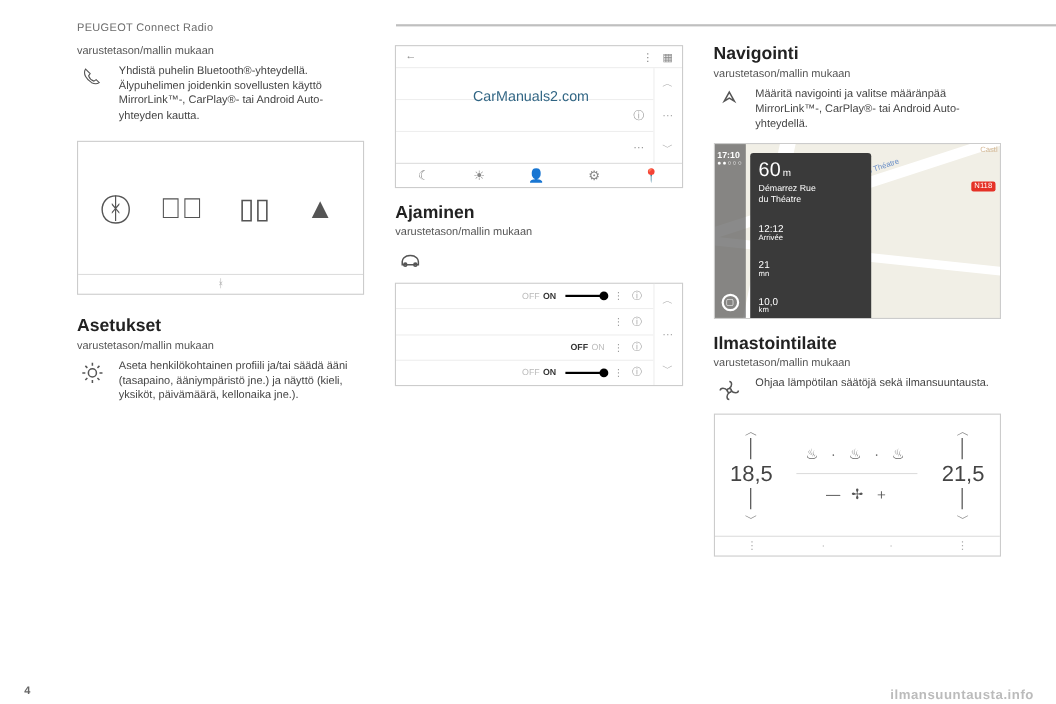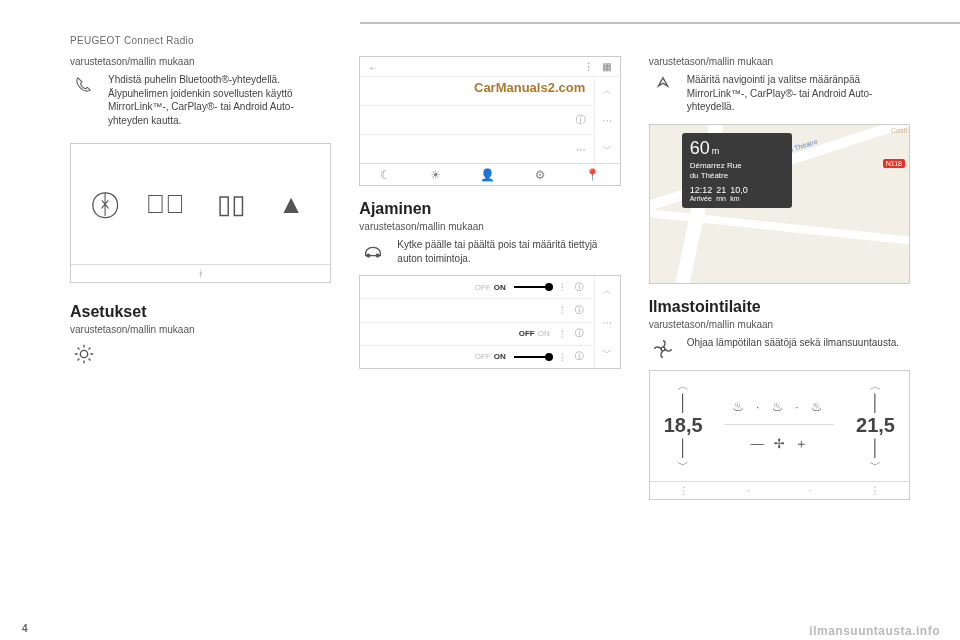--- a/index.html
+++ b/index.html
@@ -1,17 +1,17 @@
 <!DOCTYPE html>
 <html><head>
 <meta charset="utf-8">
 <style>
   * { box-sizing: border-box; margin: 0; padding: 0; }
   html, body { width: 960px; height: 640px; font-family: Arial, Helvetica, sans-serif; background: #fff; color: #333; }
-  .page { position: relative; width: 960px; height: 640px; padding: 35px 50px 18px 70px; }
+  .page { position: relative; width: 960px; height: 640px; padding: 20px 50px 18px 70px; }
   .pagenum { position: absolute; left: 22px; bottom: 6px; font-size: 10px; font-weight: bold; color: #666; }
   .header { font-size: 10px; color: #6b6b6b; letter-spacing: .3px; margin-bottom: 10px; }
   .header-rule { position:absolute; top:22px; left:360px; right:0; height:2px; background:#bfbfbf; }
   .cols { display: flex; gap: 28px; }
   .col { flex: 1 1 0; min-width: 0; display:flex; flex-direction:column; }
   h2 { font-size: 16px; font-weight: bold; color:#222; margin-bottom: 3px; }
   .sub { font-size: 10px; color:#555; margin-bottom: 6px; }
   .desc-row { display:flex; gap:10px; margin-bottom:10px; }
   .desc-icon { flex:0 0 28px; display:flex; align-items:flex-start; justify-content:center; color:#444; padding-top:2px; }
   .desc-icon svg { width:22px; height:22px; stroke:#555; fill:none; stroke-width:1.5; }
@@ -56,37 +56,37 @@
   .nav-panel .badge { position:absolute; right:4px; top:34px; background:#e53126; color:#fff; font-size:7px; padding:1px 3px; border-radius:2px; }
   .nav-panel .street { position:absolute; left:120px; top:20px; font-size:7px; color:#6b8fc7; transform:rotate(-18deg); }
   .nav-panel .left { position:absolute; left:0; top:0; bottom:0; width:28px; background:rgba(88,88,88,.7); display:flex; flex-direction:column; align-items:center; justify-content:space-between; padding:6px 0; }
   .nav-panel .left .time { color:#fff; font-size:8px; font-weight:bold; }
   .nav-panel .left .dots { color:#fff; font-size:6px; letter-spacing:1px; }
   .nav-panel .left .stop { width:16px; height:16px; border:2px solid #fff; border-radius:50%; display:flex; align-items:center; justify-content:center; color:#fff; font-size:8px; }
   .nav-panel .card { position:absolute; left:32px; top:8px; width:110px; background:#3a3a3a; color:#fff; border-radius:3px; padding:6px 8px; }
   .nav-panel .card .dist { font-size:18px; font-weight:300; line-height:1; }
   .nav-panel .card .dist small { font-size:9px; margin-left:2px; }
   .nav-panel .card .dest { font-size:8px; margin-top:4px; line-height:1.25; }
-  .nav-panel .card .stats { display:flex; gap:4px; margin-top:4px; font-size:7px; }
+  .nav-panel .card .stats { display:flex; gap:16px; margin-top:16px; font-size:7px;flex-direction:column; }
   .nav-panel .card .stats div b { display:block; font-size:9px; font-weight:normal; }
   .nav-panel .castle { position:absolute; right:2px; top:2px; font-size:7px; color:#d4b896; }
 
   
   .clim-panel { height:130px; display:flex; flex-direction:column; }
   .clim-panel .body { flex:1; display:flex; align-items:center; justify-content:space-between; padding:6px 14px; }
   .clim-panel .tempcol { display:flex; flex-direction:column; align-items:center; gap:2px; color:#555; }
   .clim-panel .tempcol .chev { font-size:12px; color:#888; line-height:1; }
-  .clim-panel .tempcol .val { font-size:20px; font-weight:700; color:#444; }
+  .clim-panel .tempcol .val { font-size:20px; font-weight:400; color:#444; }
   .clim-panel .center { flex:1; display:flex; flex-direction:column; align-items:center; gap:10px; padding:0 8px; }
   .clim-panel .seats { font-size:13px; color:#666; letter-spacing:4px; }
   .clim-panel .divline { width:80%; height:1px; background:#ddd; }
   .clim-panel .fan { font-size:13px; color:#555; display:flex; align-items:center; gap:10px; }
   .clim-panel .foot { height:18px; border-top:1px solid #ddd; display:flex; align-items:center; justify-content:space-around; color:#aaa; font-size:10px; }
 
-  .watermark1 { position:absolute; left:430px; top:80px; font-size:13px; font-weight:bold; color:#a16207; opacity:.85; pointer-events:none;margin-left:44px; }
+  .watermark1 { position:absolute; left:430px; top:80px; font-size:13px; font-weight:normal; color:#0c4a6e; opacity:.85; pointer-events:none; }
   .watermark2 { position:absolute; right:20px; bottom:2px; font-size:12px; color:#bbb; font-weight:bold; letter-spacing:.5px; pointer-events:none; }
 </style>
 </head>
 <body>
 
 <div class="page">
   <div class="header">PEUGEOT Connect Radio</div>
   <div class="header-rule"></div>
 
   <div class="cols">
@@ -117,20 +117,21 @@
 
       <h2>Asetukset</h2>
       <div class="sub">varustetason/mallin mukaan</div>
       <div class="desc-row">
         <div class="desc-icon">
           <svg viewBox="0 0 24 24">
               <circle cx="12" cy="12" r="4"></circle>
               <path d="M12 2v3M12 19v3M2 12h3M19 12h3M5 5l2 2M17 17l2 2M19 5l-2 2M5 19l2-2"></path>
             </svg>
         </div>
+        <div class="desc">Aseta henkilökohtainen profiili ja/tai säädä ääni (tasapaino, ääniympäristö jne.) ja näyttö (kieli, yksiköt, päivämäärä, kellonaika jne.).</div>
       </div>
     </div>
 
     <div class="col">
       <div class="panel shortcut-panel">
         <div class="top">
           <span>←</span>
           <span>
             <span>⋮</span>
             &nbsp;
@@ -167,21 +168,20 @@
       <h2>Ajaminen</h2>
       <div class="sub">varustetason/mallin mukaan</div>
       <div class="desc-row">
         <div class="desc-icon">
           <svg viewBox="0 0 24 24">
               <path d="M4 14c0-2 2-6 8-6s8 4 8 6v3H4z"></path>
               <circle cx="7" cy="17" r="1.5"></circle>
               <circle cx="17" cy="17" r="1.5"></circle>
             </svg>
         </div>
-        <div class="desc">Kytke päälle tai päältä pois tai määritä tiettyjä auton toimintoja.</div>
       </div>
 
       <div class="panel drive-panel">
         <div class="list">
           <div class="row">
             <span class="tog">
                 <span>OFF</span>
                 <span class="on">ON</span>
               </span>
             <span class="slider"></span>
@@ -212,37 +212,45 @@
         </div>
         <div class="side">
           <div>︿</div>
           <div>⋯</div>
           <div>﹀</div>
         </div>
       </div>
     </div>
 
     <div class="col">
+      <h2>Navigointi</h2>
       <div class="sub">varustetason/mallin mukaan</div>
       <div class="desc-row">
         <div class="desc-icon">
           <svg viewBox="0 0 24 24">
               <path d="M12 3l5 9-5-3-5 3z"></path>
             </svg>
         </div>
         <div class="desc">Määritä navigointi ja valitse määränpää MirrorLink™-, CarPlay®- tai Android Auto-yhteydellä.</div>
       </div>
 
       <div class="panel nav-panel">
         <div class="road1"></div>
           <div class="road2"></div>
           <div class="road3"></div>
         <span class="castle">Castl</span>
         <span class="street">Rue du Théatre</span>
         <span class="badge">N118</span>
+        <div class="left">
+          <div>
+            <div class="time">17:10</div>
+            <div class="dots">●●○○○</div>
+          </div>
+          <div class="stop">▢</div>
+        </div>
         <div class="card">
           <div class="dist"><span>60</span><small>m</small></div>
           <div class="dest">
             <span>Démarrez Rue</span><br>
             <span>du Théatre</span>
           </div>
           <div class="stats">
             <div><b>12:12</b><span>Arrivée</span></div>
             <div><b>21</b><span>mn</span></div>
             <div><b>10,0</b><span>km</span></div>

